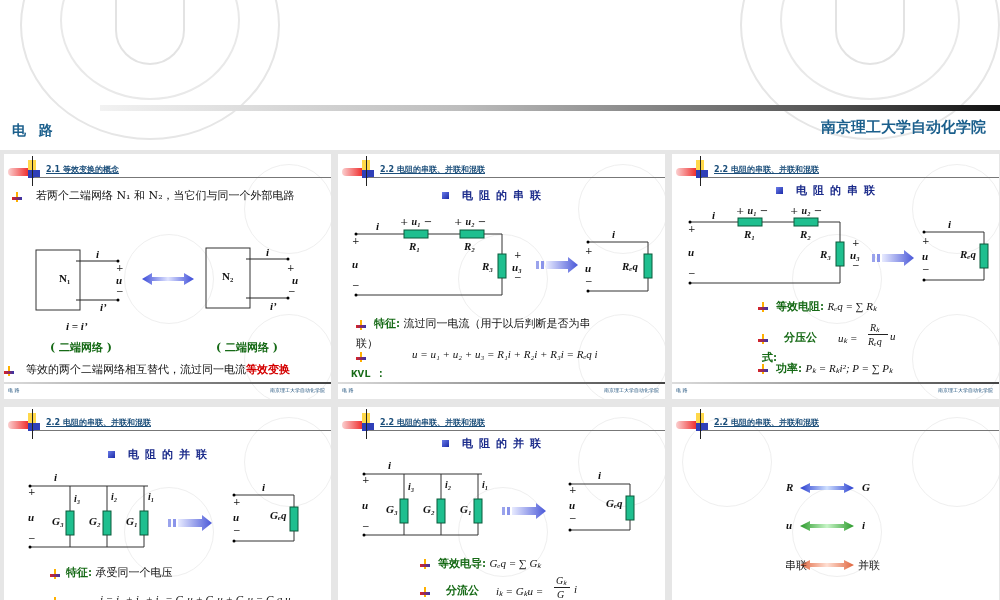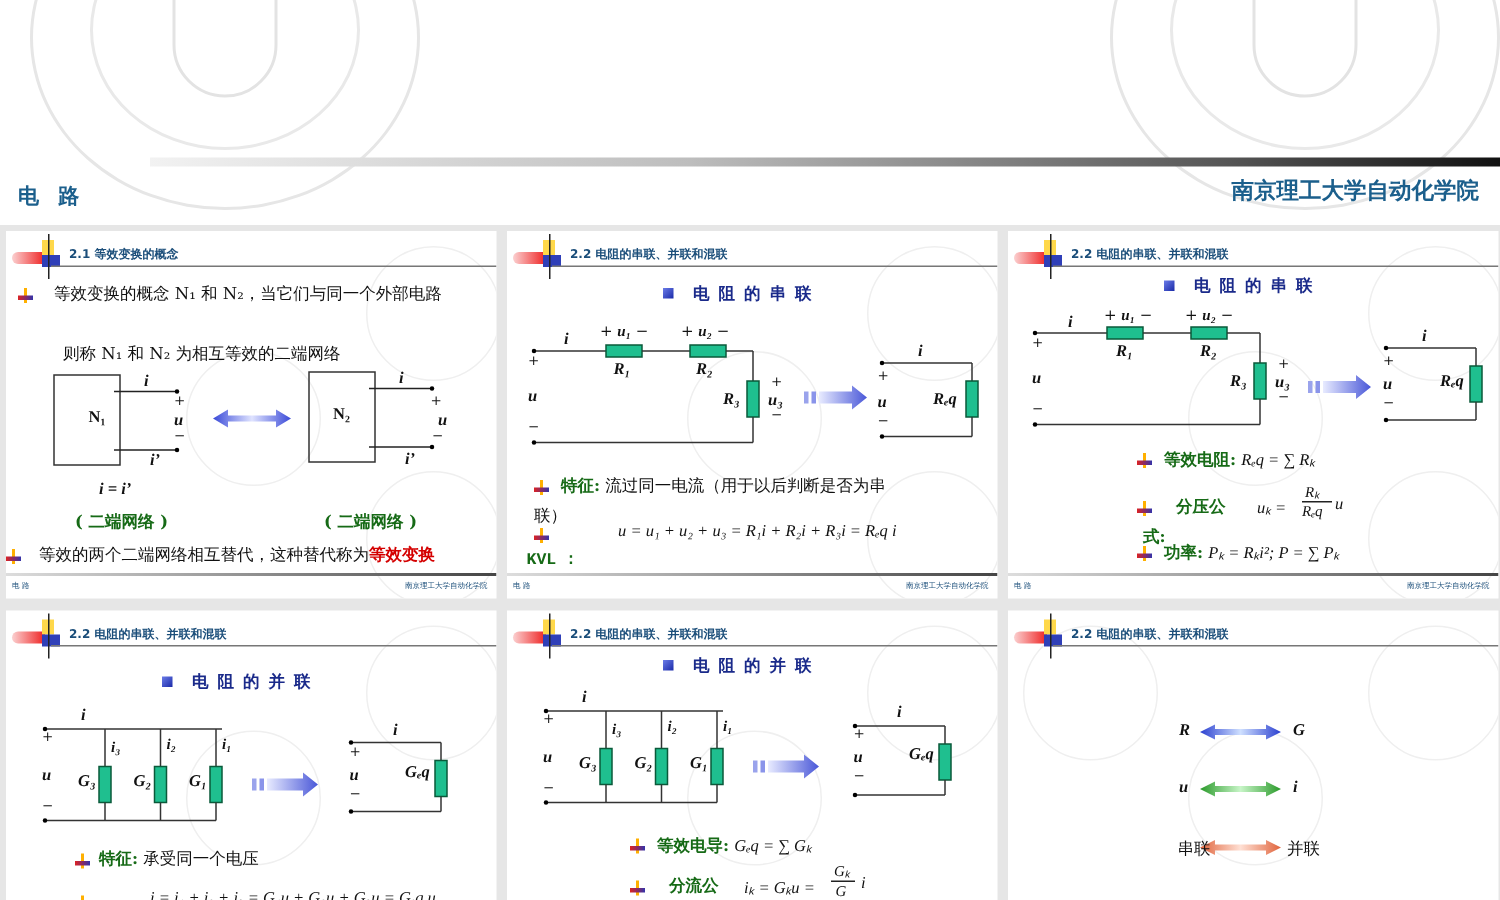--- a/index.html
+++ b/index.html
@@ -18,21 +18,21 @@
   
   .grid { position: absolute; left: 0; top: 150px; width: 1000px; height: 450px; background: #e6e6e6; }
   .slide { position: absolute; width: 327px; height: 245px; background: #ffffff; overflow: hidden; }
   .slide .wm { position: absolute; border: 1px solid #efefef; border-radius: 50%; width: 90px; height: 90px; }
 
   .s-title-bar { position: absolute; left: 0; top: 6px; width: 327px; height: 20px; }
   .logo-red { position: absolute; left: 4px; top: 8px; width: 22px; height: 8px; background: linear-gradient(to right, #fbd0d0, #e22); border-radius: 4px 0 0 4px; }
   .logo-yellow { position: absolute; left: 24px; top: 0px; width: 8px; height: 10px; background: #ffd84a; }
   .logo-blue { position: absolute; left: 24px; top: 10px; width: 12px; height: 8px; background: #2f3fb8; }
   .logo-vline { position: absolute; left: 28px; top: -4px; width: 1px; height: 30px; background: #222; }
-  .title-text { position: absolute; left: 42px; top: 4px; font-size: 8px; font-weight: bold; color: #1b4e7a; font-family: "DejaVu Sans", sans-serif; }
+  .title-text { position: absolute; left: 42px; top: 4px; font-size: 8px; font-weight: bold; color: #1b4e7a; font-family: "DejaVu Sans", sans-serif; text-decoration: underline; }
   .title-line { position: absolute; left: 30px; top: 17px; width: 297px; height: 1px; background: #777; }
 
   .footer-line { position: absolute; left: 0; top: 228px; width: 327px; height: 2px; background: linear-gradient(to right, #ddd, #444); }
   .footer-left { position: absolute; left: 4px; top: 233px; font-size: 5px; color: #1b4e7a; font-family: "DejaVu Sans", sans-serif; }
   .footer-right { position: absolute; right: 6px; top: 233px; font-size: 5px; color: #1b4e7a; font-family: "DejaVu Sans", sans-serif; }
 
   .txt { position: absolute; font-size: 11px; color: #111; white-space: nowrap; }
   .txt-sm { position: absolute; font-size: 10px; color: #111; white-space: nowrap; }
   .red { color: #d40000; font-weight: bold; }
   .green { color: #166a16; font-weight: bold; }
@@ -71,22 +71,21 @@
     <div class="s-title-bar">
       <div class="logo-red"></div>
         <div class="logo-yellow"></div>
         <div class="logo-blue"></div>
         <div class="logo-vline"></div>
       <div class="title-line"></div>
       <div class="title-text">2.1  等效变换的概念</div>
     </div>
 
     <div class="bullet" style="left:8px;top:38px;"></div>
-    <div class="txt" style="left:32px;top:34px;">等效变换的概念 N₁ 和 N₂，当它们与同一个外部电路</div>
-    <div class="txt" style="left:38px;top:74px;">则称 N₁ 和 N₂ 为相互等效的二端网络</div>
+    <div class="txt" style="left:32px;top:34px;">若两个二端网络 N₁ 和 N₂，当它们与同一个外部电路</div>
 
     <svg style="left:0;top:0;" width="327" height="245">
       <rect x="32" y="96" width="44" height="60" fill="none" stroke="#333" stroke-width="1"></rect>
       <line x1="72" y1="107" x2="114" y2="107" stroke="#222"></line>
       <line x1="72" y1="146" x2="114" y2="146" stroke="#222"></line>
       <circle cx="114" cy="107" r="1.5" fill="#000"></circle>
       <circle cx="114" cy="146" r="1.5" fill="#000"></circle>
       <rect x="202" y="94" width="44" height="60" fill="none" stroke="#333" stroke-width="1"></rect>
       <line x1="242" y1="105" x2="284" y2="105" stroke="#222"></line>
       <line x1="242" y1="144" x2="284" y2="144" stroke="#222"></line>
@@ -111,21 +110,21 @@
     <div class="txt ital" style="left:262px;top:92px;">i</div>
     <div class="txt ital" style="left:266px;top:146px;">i’</div>
     <div class="txt" style="left:283px;top:109px;font-size:9px;">+</div>
     <div class="txt ital" style="left:288px;top:120px;">u</div>
     <div class="txt" style="left:284px;top:132px;font-size:9px;">−</div>
     <div class="txt ital" style="left:62px;top:166px;">i = i’</div>
     <div class="txt green" style="left:46px;top:186px;">( 二端网络 )</div>
     <div class="txt green" style="left:212px;top:186px;">( 二端网络 )</div>
     <div class="bullet" style="left:0px;top:212px;"></div>
     <div class="txt" style="left:22px;top:208px;">
-      <span>等效的两个二端网络相互替代，这种替代称为</span><span class="red">等效变换</span>
+      <span>等效的两个二端网络相互替代，流过同一电流</span><span class="red">等效变换</span>
     </div>
     <div class="footer-line"></div>
     <div class="footer-left">电 路</div>
     <div class="footer-right">南京理工大学自动化学院</div>
   </div>
 
   <div class="slide" style="left:338px;top:4px;">
     <div class="wm" style="left:240px;top:10px;"></div>
     <div class="wm" style="left:120px;top:80px;"></div>
     <div class="wm" style="left:240px;top:160px;"></div>

